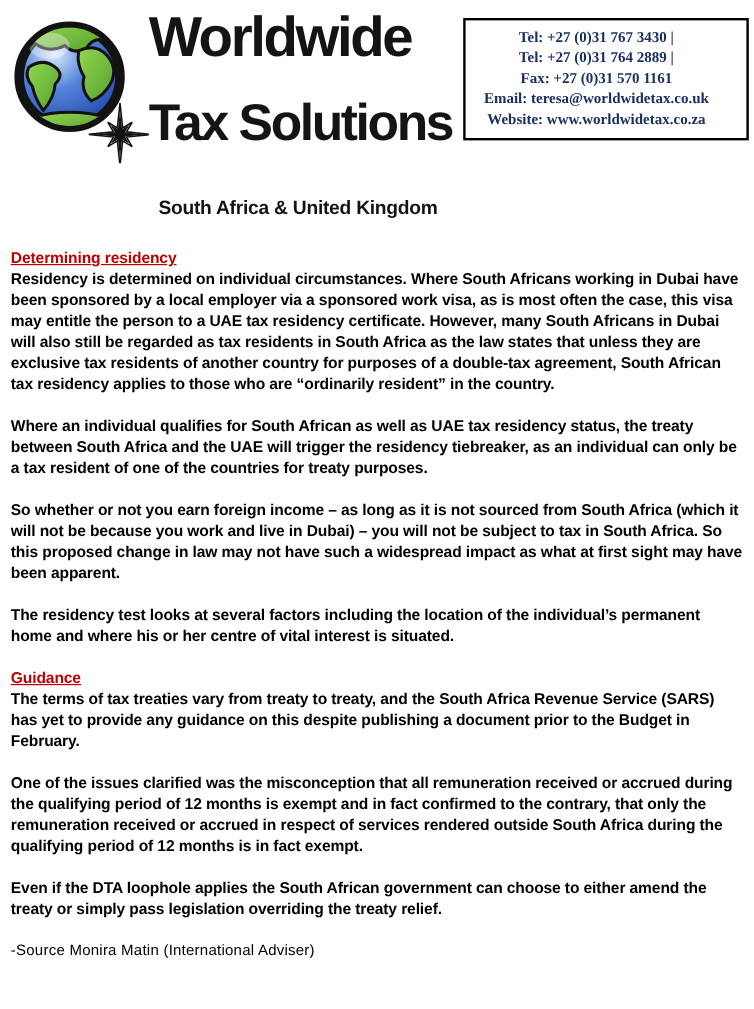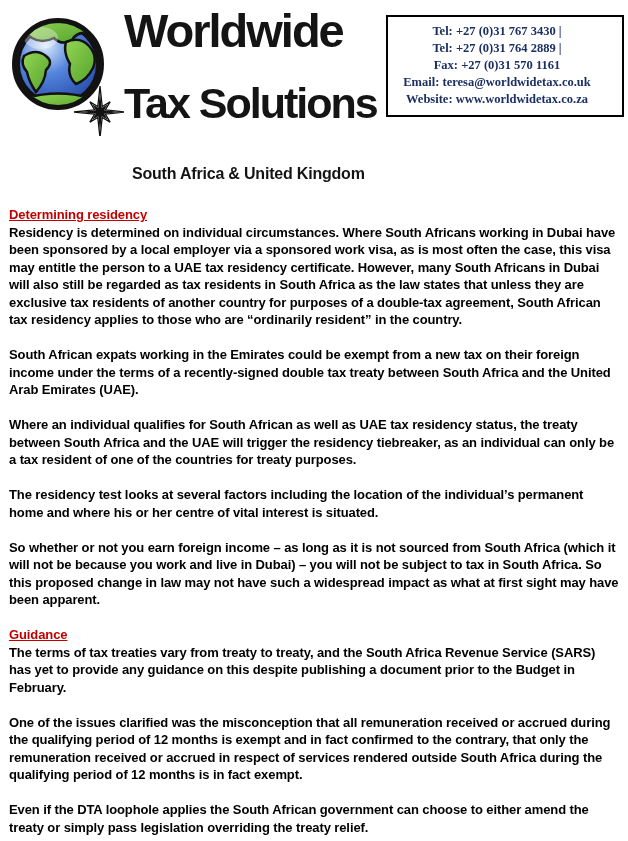--- a/index.html
+++ b/index.html
@@ -137,24 +137,23 @@
       <div>Email: teresa@worldwidetax.co.uk</div>
       <div>Website: www.worldwidetax.co.za</div>
     </div>
 
   </header>
 
   <main class="article">
 
     <h2 class="section-heading">Determining residency</h2>
     <p>Residency is determined on individual circumstances. Where South Africans working in Dubai have been sponsored by a local employer via a sponsored work visa, as is most often the case, this visa may entitle the person to a UAE tax residency certificate. However, many South Africans in Dubai will also still be regarded as tax residents in South Africa as the law states that unless they are exclusive tax residents of another country for purposes of a double-tax agreement, South African tax residency applies to those who are “ordinarily resident” in the country.</p>
-    <p>South African expats working in the Emirates could be exempt from a new tax on their foreign income under the terms of a recently-signed double tax treaty between South Africa and the United Arab Emirates (UAE).</p>
     <p>Where an individual qualifies for South African as well as UAE tax residency status, the treaty between South Africa and the UAE will trigger the residency tiebreaker, as an individual can only be a tax resident of one of the countries for treaty purposes.</p>
+    <p>So whether or not you earn foreign income – as long as it is not sourced from South Africa (which it will not be because you work and live in Dubai) – you will not be subject to tax in South Africa. So this proposed change in law may not have such a widespread impact as what at first sight may have been apparent.</p>
     <p>The residency test looks at several factors including the location of the individual’s permanent home and where his or her centre of vital interest is situated.</p>
-    <p>So whether or not you earn foreign income – as long as it is not sourced from South Africa (which it will not be because you work and live in Dubai) – you will not be subject to tax in South Africa. So this proposed change in law may not have such a widespread impact as what at first sight may have been apparent.</p>
 
     <h2 class="section-heading">Guidance</h2>
     <p>The terms of tax treaties vary from treaty to treaty, and the South Africa Revenue Service (SARS) has yet to provide any guidance on this despite publishing a document prior to the Budget in February.</p>
     <p>One of the issues clarified was the misconception that all remuneration received or accrued during the qualifying period of 12 months is exempt and in fact confirmed to the contrary, that only the remuneration received or accrued in respect of services rendered outside South Africa during the qualifying period of 12 months is in fact exempt.</p>
     <p>Even if the DTA loophole applies the South African government can choose to either amend the treaty or simply pass legislation overriding the treaty relief.</p>
 
     <div class="source-line">-Source Monira Matin (International Adviser)</div>
 
   </main>
 

